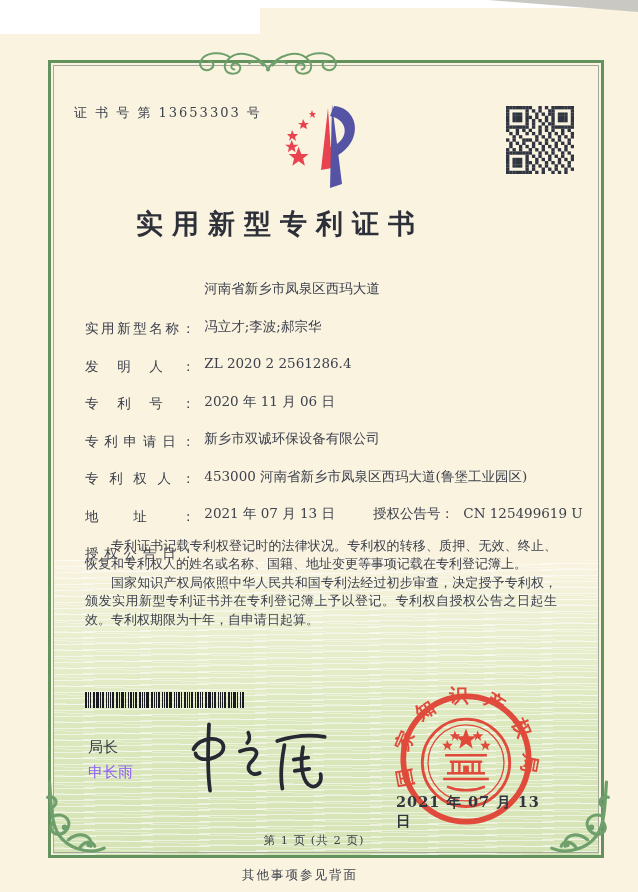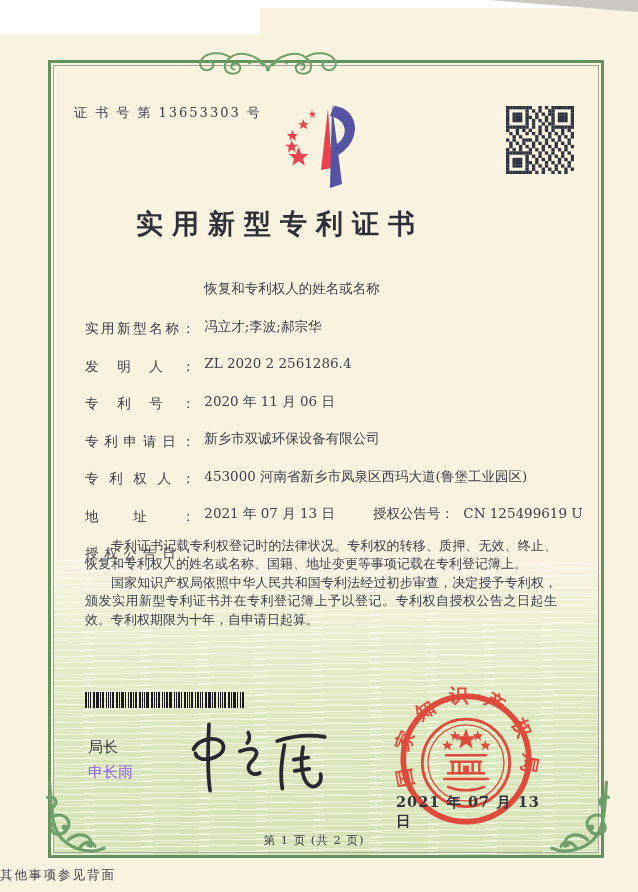--- a/index.html
+++ b/index.html
@@ -44,21 +44,21 @@
   .signer-title{position:absolute;left:88px;top:738px;font-size:15px;color:#343843;font-family:Liberation Sans, sans-serif;}
   .signer-name{position:absolute;left:88px;top:763px;font-size:15px;color:#8b5cf6;font-family:Liberation Serif, serif;}
   .signature{position:absolute;left:178px;top:718px;width:155px;height:78px;}
   
   .seal{position:absolute;left:390px;top:683px;width:152px;height:152px;opacity:.9;}
   .seal-date{position:absolute;left:396px;top:793px;width:160px;font-size:14.5px;color:#33353e;
              letter-spacing:1px;font-weight:600;}
   
   .pageinfo{position:absolute;left:0;top:833px;width:610px;text-align:center;font-size:11.5px;
             color:#3d414c;letter-spacing:1px;padding-left:9px;}
-  .backnote{position:absolute;left:0;top:867px;width:600px;text-align:left;font-size:12.5px;
+  .backnote{position:absolute;left:0;top:867px;width:600px;text-align:center;font-size:12.5px;
             color:#3d414c;letter-spacing:2px;}
   
   .orn-top{position:absolute;left:190px;top:42px;width:156px;height:38px;}
   .orn-bl{position:absolute;left:42px;top:780px;width:66px;height:76px;}
   .orn-br{position:absolute;left:548px;top:780px;width:66px;height:76px;transform:scaleX(-1);}
 </style>
 </head>
 <body>
 
 <div class="stage">
@@ -350,21 +350,21 @@
       <rect x="11" y="20" width="1.04" height="1.04" fill="#2f3440"></rect>
       <rect x="14" y="20" width="1.04" height="1.04" fill="#2f3440"></rect>
       <rect x="16" y="20" width="1.04" height="1.04" fill="#2f3440"></rect>
       <rect x="18" y="20" width="1.04" height="1.04" fill="#2f3440"></rect>
     </svg>
 
   <div class="title">实用新型专利证书</div>
 
   <div class="row r1">
     <span class="lab">实用新型名称：</span>
-    <span class="val">恢复和专利权人的姓名或名称</span>
+    <span class="val">河南省新乡市凤泉区西玛大道</span>
   </div>
   <div class="row r2">
     <span class="lab">发明人：</span>
     <span class="val">冯立才;李波;郝宗华</span>
   </div>
   <div class="row r3">
     <span class="lab">专利号：</span>
     <span class="val">ZL 2020 2 2561286.4</span>
   </div>
   <div class="row r4">

